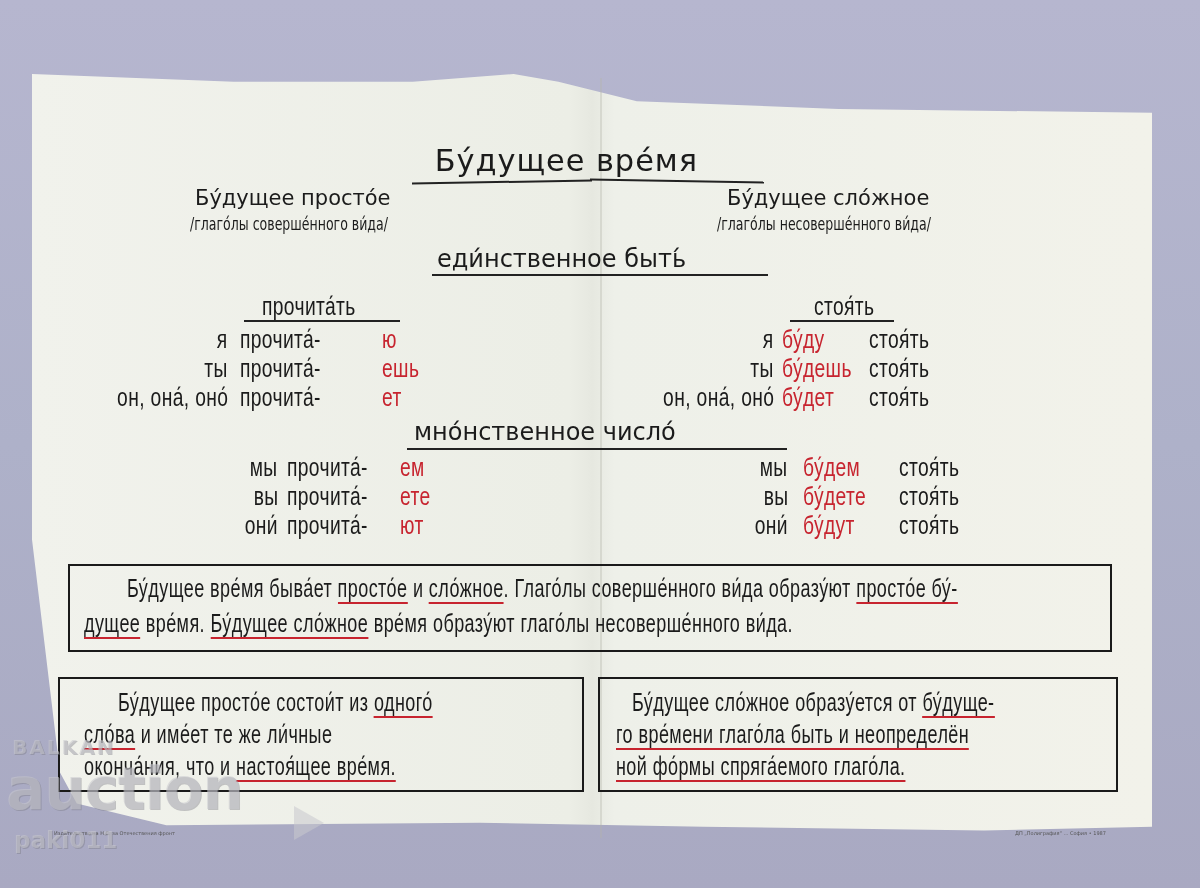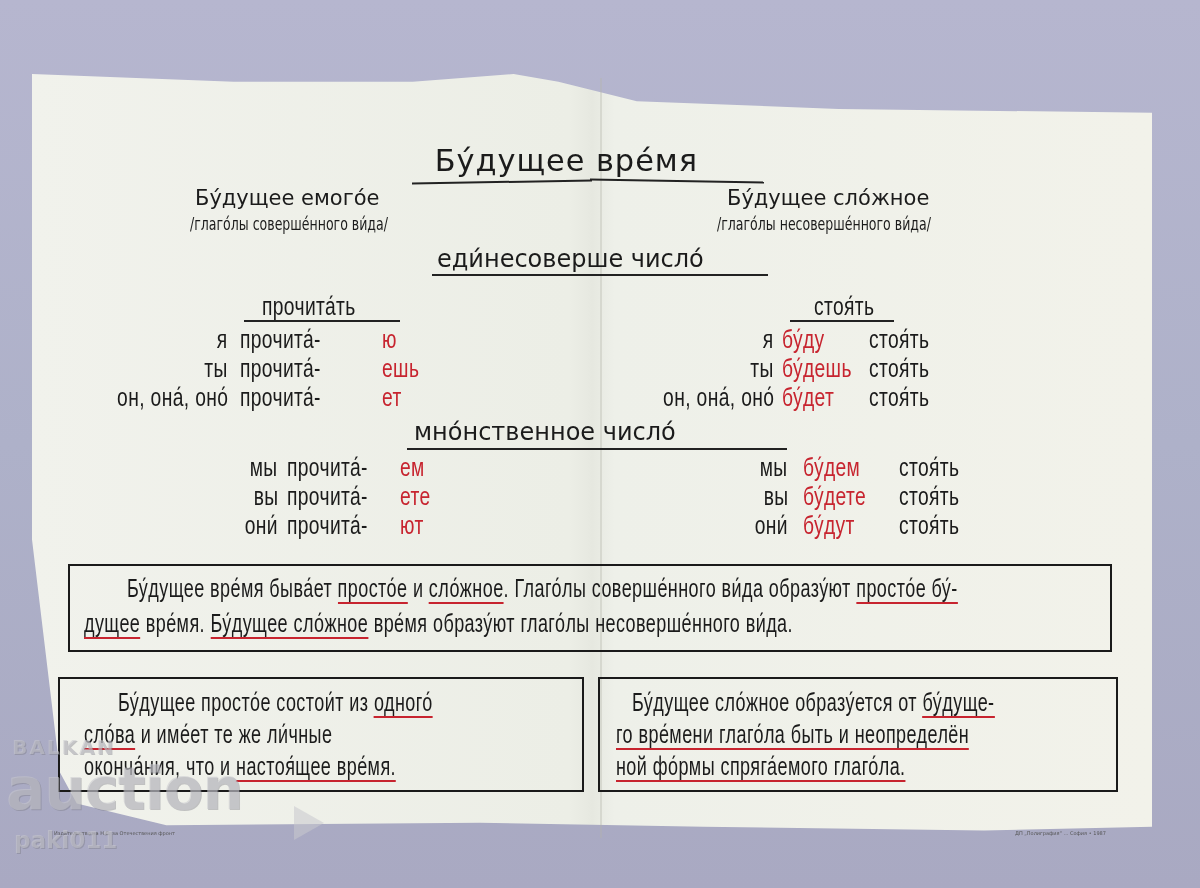--- a/index.html
+++ b/index.html
@@ -85,26 +85,26 @@
 </head>
 <body>
 
 <div class="poster"></div>
 <div class="fold"></div>
 
 <div class="abs title" style="left:432px; top:142px;">Бу́дущее вре́мя</div>
 <div class="rule" style="left:412px; top:181px; width:180px; transform:rotate(-1deg);"></div>
 <div class="rule" style="left:590px; top:180px; width:174px; transform:rotate(1deg);"></div>
 
-<div class="abs subtitle" style="left:195px; top:186px;">Бу́дущее емого́е</div>
+<div class="abs subtitle" style="left:195px; top:186px;">Бу́дущее просто́е</div>
 <div class="abs note" style="left:190px; top:214px;">/глаго́лы соверше́нного ви́да/</div>
 <div class="abs subtitle" style="left:727px; top:186px;">Бу́дущее сло́жное</div>
 <div class="abs note" style="left:717px; top:214px;">/глаго́лы несоверше́нного ви́да/</div>
 
-<div class="abs section-head" style="left:437px; top:245px;">еди́несоверше число́</div>
+<div class="abs section-head" style="left:437px; top:245px;">еди́нственное быть́</div>
 <div class="rule" style="left:432px; top:274px; width:336px;"></div>
 
 <div class="abs cond cond-l" style="left:262px; top:291px;">прочита́ть</div>
 <div class="rule" style="left:244px; top:320px; width:156px;"></div>
 <div class="abs cond cond-l" style="left:814px; top:291px;">стоя́ть</div>
 <div class="rule" style="left:790px; top:320px; width:104px;"></div>
 
 <div>
   <div class="abs cond" style="right:972px; top:324px;">я</div>
   <div class="abs cond cond-l" style="left:240px; top:324px;">прочита́-</div>

